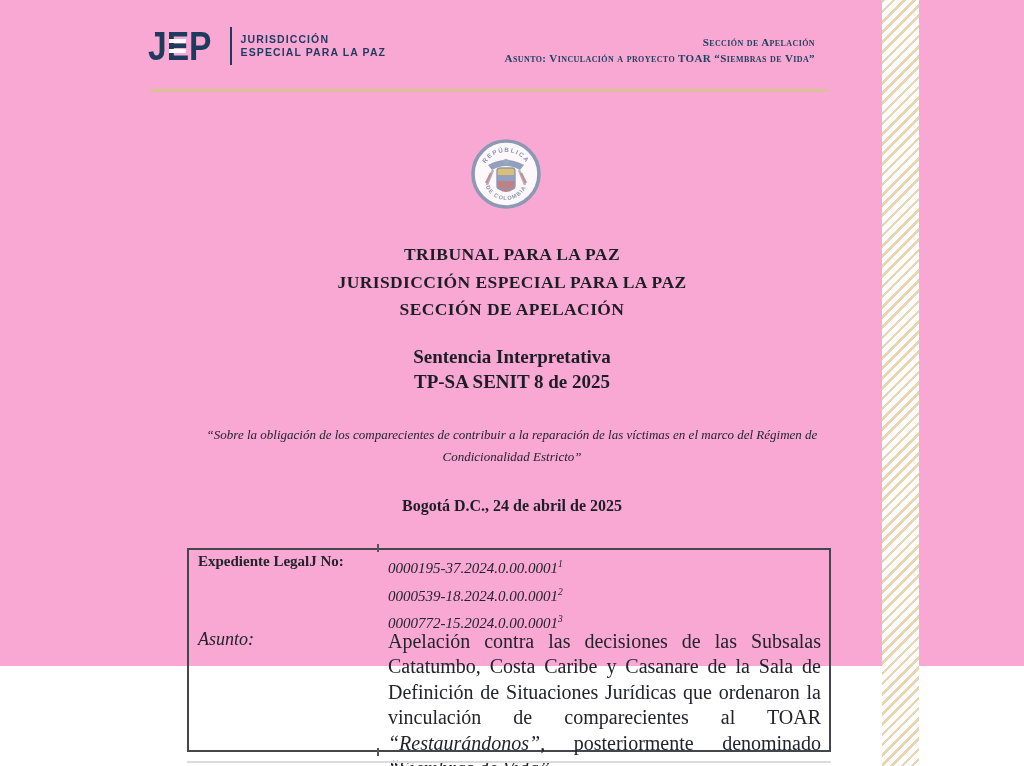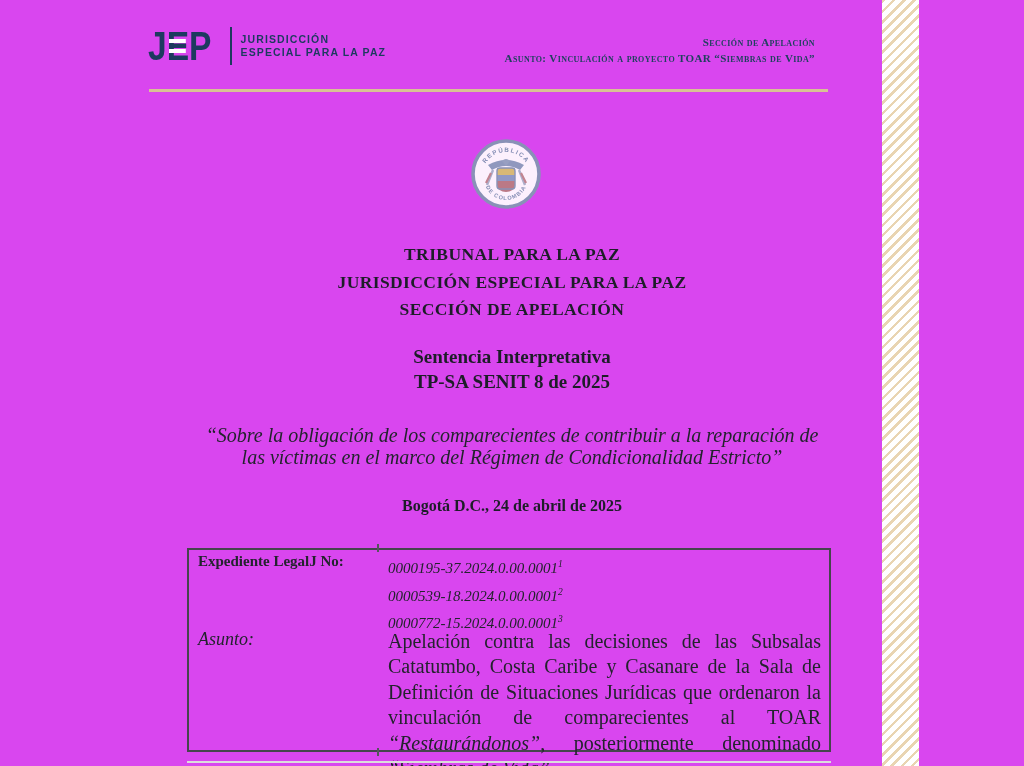--- a/index.html
+++ b/index.html
@@ -1,16 +1,16 @@
 <!DOCTYPE html>
 <html><head>
 <meta charset="utf-8">
 <style>
   html,body{margin:0;padding:0;width:1024px;height:766px;overflow:hidden;background:#ffffff;}
-  #page{position:relative;width:1024px;height:766px;background:#d946ef;
+  #page{position:relative;width:1024px;height:666px;background:#f9a8d4;
         font-family:"Liberation Serif", serif;color:#24242e;filter:blur(0.3px);}
 
   
   .stripe-band{position:absolute;left:882px;top:0;width:37px;height:766px;
     background:repeating-linear-gradient(135deg,#e9d5b2 0 2.6px,#ffffff 2.6px 7.2px);}
 
   
   .logo{position:absolute;left:148px;top:26px;display:flex;align-items:center;}
   .jep-wordmark{position:relative;font-family:"Liberation Sans",sans-serif;font-weight:900;
     font-size:40px;line-height:40px;color:#1d3a5f;letter-spacing:0px;
@@ -31,21 +31,21 @@
 
   
   .emblem{position:absolute;left:469px;top:137px;width:74px;height:74px;filter:blur(.5px);opacity:.92;}
 
   
   .title-block{position:absolute;left:0;top:241px;width:1024px;text-align:center;
     font-weight:700;font-size:17.5px;line-height:27.5px;color:#1d1d28;letter-spacing:.4px;}
   .subtitle-block{position:absolute;left:0;top:344px;width:1024px;text-align:center;
     font-weight:700;font-size:19px;line-height:25px;color:#1d1d28;}
   .epigraph{position:absolute;left:197px;top:424px;width:630px;text-align:center;
-    font-style:italic;font-size:20px;line-height:22px;color:#23232d;}
+    font-style:italic;font-size:13px;line-height:22px;color:#23232d;}
   .dateline{position:absolute;left:0;top:497px;width:1024px;text-align:center;
     font-weight:700;font-size:16px;color:#1d1d28;font-family:Liberation Serif, serif;}
 
   
   .case-table{position:absolute;left:187px;top:548px;width:640px;height:200px;
     border:2px solid #45454d;}
   .cell-label-1{position:absolute;left:9px;top:3px;font-weight:700;font-size:15px;color:#23232d;}
   .cell-values{position:absolute;left:199px;top:3px;font-size:15px;line-height:23.5px;color:#23232d;font-style:italic;}
   .cell-values sup{font-size:9.5px;}
   .cell-label-2{position:absolute;left:9px;top:79px;font-size:18px;color:#23232d;font-style:italic;}

